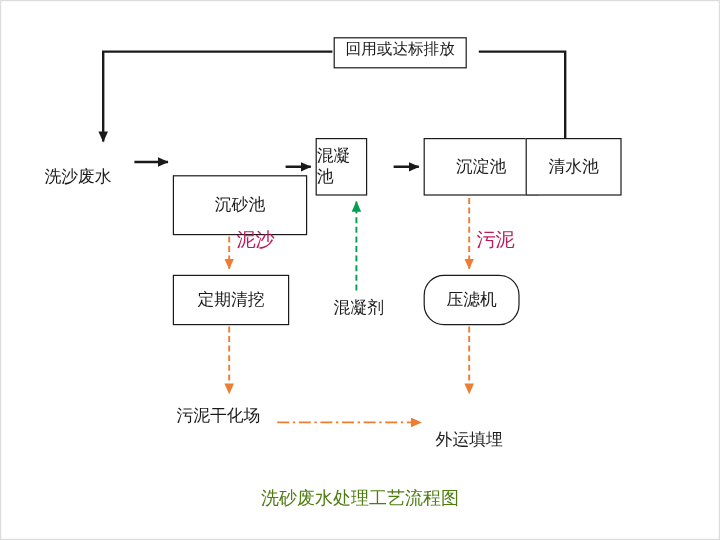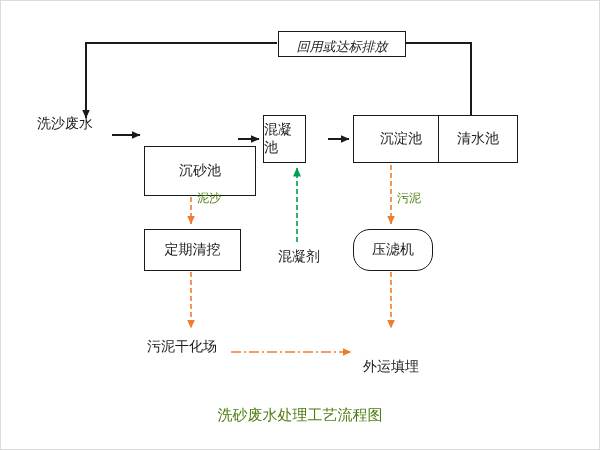--- a/index.html
+++ b/index.html
@@ -16,27 +16,27 @@
   #wires{position:absolute;left:0;top:0;width:600px;height:450px;}
   .pbox{
     position:absolute;
     border:1.5px solid #1a1a1a;
     background:#ffffff;
     display:flex;align-items:center;justify-content:center;
     font-size:14px;
     box-sizing:border-box;
   }
   .lbl{position:absolute;font-size:14px;white-space:nowrap;}
-  .stream{position:absolute;font-size:12px;color:#4d7c0f;white-space:nowrap;}
+  .stream{position:absolute;font-size:16px;color:#be185d;white-space:nowrap;}
   .feedback-box{
     position:absolute;
-    left:277px;top:30px;width:128px;height:26px;
+    left:277px;top:30px;width:111px;height:26px;
     border:1.5px solid #1a1a1a;background:#fff;
-    display:flex;align-items:flex-end;justify-content:center;
-    font-size:13px;box-sizing:border-box;font-style:italic;
+    display:flex;align-items:flex-start;justify-content:center;
+    font-size:13px;box-sizing:border-box;
   }
   .title{
     position:absolute;left:0;top:405px;width:100%;
     text-align:center;font-size:15px;color:#4d7c0f;
   }
   
   .b-grit  {left:143px;top:113px;width:112px;height:50px;margin-top:32px;}
   .b-coag  {left:262px;top:114px;width:43px;height:48px;justify-content:center;}
   .b-sed   {left:352px;top:114px;width:96px;height:48px;}
   .b-clean {left:437px;top:114px;width:80px;height:48px;}
@@ -77,21 +77,21 @@
 
     <path d="M230,351 H350" stroke="#ED7D31" stroke-width="1.6" stroke-dasharray="10 3 2 3" fill="none" marker-end="url(#mOrange)"></path>
 
     <path d="M296,241 V167" stroke="#00A050" stroke-width="1.6" stroke-dasharray="5 3" fill="none" marker-end="url(#mGreen)"></path>
   </svg>
 
   <div class="feedback-box">
     <span>回用或达标排放</span>
   </div>
 
-  <div class="lbl" style="left:36px;top:114px;">洗沙废水</div>
+  <div class="lbl" style="left:36px;top:138px;">洗沙废水</div>
 
   <div class="pbox b-grit">
     <span>沉砂池</span>
   </div>
   <div class="pbox b-coag">
     <span>混凝池</span>
   </div>
   <div class="pbox b-sed">
     <span>沉淀池</span>
   </div>

